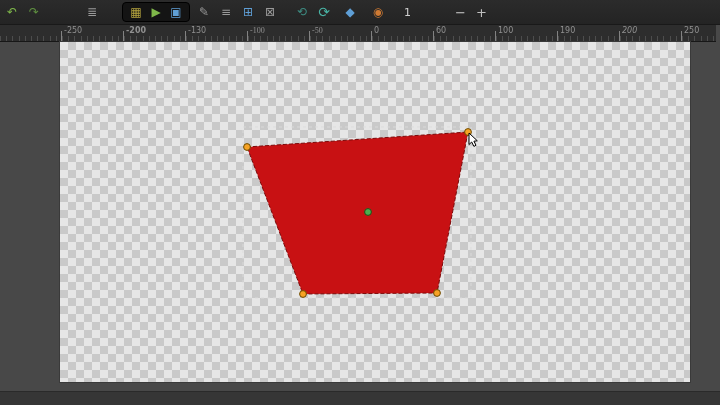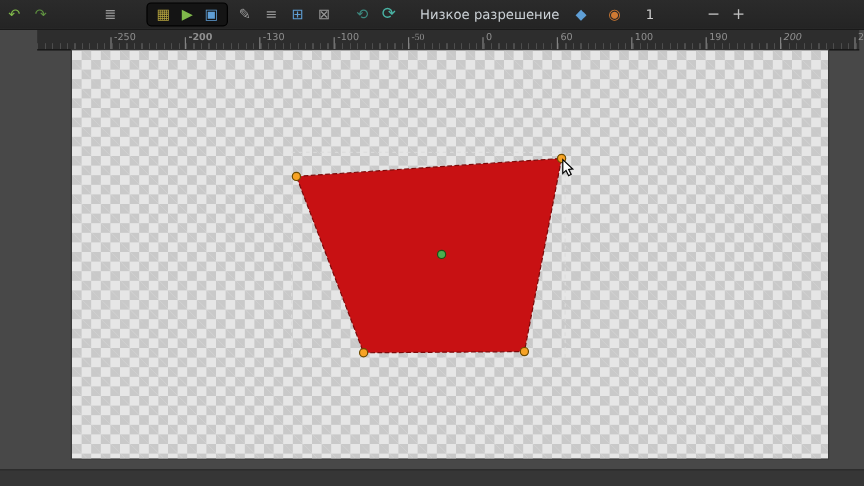--- a/index.html
+++ b/index.html
@@ -49,21 +49,20 @@
   }
   .ml36{margin-left:36px}.ml12{margin-left:12px}
   .ml10{margin-left:10px}.ml6{margin-left:6px}.ml4{margin-left:4px}
   
   .ruler{
     position:absolute;top:25px;left:0;right:4px;height:16px;
     background-color:#2d2d2d;
     background-image:repeating-linear-gradient(to right,#4d4d4d 0 1px,transparent 1px 6.2px);
     background-size:100% 5px;background-position:left bottom;background-repeat:no-repeat;
     border-bottom:1px solid #171717;
-    margin-left:31px;
   }
   .ruler .tick{position:absolute;bottom:0;width:1px;height:10px;background:#828282;}
   .ruler .lbl{position:absolute;top:1px;font-size:8px;color:#909090;letter-spacing:0;}
   
   .canvas{
     position:absolute;left:60px;top:42px;width:630px;height:340px;
     background-color:#e6e6e6;
     background-image:
       linear-gradient(45deg,#c9c9c9 25%,transparent 25%,transparent 75%,#c9c9c9 75%),
       linear-gradient(45deg,#c9c9c9 25%,transparent 25%,transparent 75%,#c9c9c9 75%);
@@ -94,39 +93,38 @@
 
     <span class="icon ic-dim">✎</span>
     <span class="icon ic-dim">≡</span>
     <span class="icon ic-blue">⊞</span>
     <span class="icon ic-dim">⊠</span>
 
 
     <span class="icon ic-teal2 ml10">⟲</span>
     <span class="icon ic-teal">⟳</span>
 
-    <span class="lowres-label">Низкое разрешение</span>
     <span class="icon ic-blue ml4">◆</span>
     <span class="icon ic-orange ml6">◉</span>
 
     <span class="num ml12">1</span>
     <button class="stepper ml36">−</button>
     <button class="stepper">+</button>
 
   </div>
 
   <div class="ruler">
       <div class="tick" style="left: 61px;"></div>
       <div class="lbl" style="left: 64px;">-250</div>
       <div class="tick" style="left: 123px;"></div>
       <div class="lbl" style="left: 126px; font-weight: bold;">-200</div>
       <div class="tick" style="left: 185px;"></div>
       <div class="lbl" style="left: 188px;">-130</div>
       <div class="tick" style="left: 247px;"></div>
-      <div class="lbl" style="left: 250px;">-100</div>
+      <div class="lbl" style="left: 250px; font-family: Liberation Serif, serif;">-100</div>
       <div class="tick" style="left: 309px;"></div>
       <div class="lbl" style="left: 312px; font-family: Liberation Serif, serif;">-50</div>
       <div class="tick" style="left: 371px;"></div>
       <div class="lbl" style="left: 374px;">0</div>
       <div class="tick" style="left: 433px;"></div>
       <div class="lbl" style="left: 436px;">60</div>
       <div class="tick" style="left: 495px;"></div>
       <div class="lbl" style="left: 498px;">100</div>
       <div class="tick" style="left: 557px;"></div>
       <div class="lbl" style="left: 560px;">190</div>

